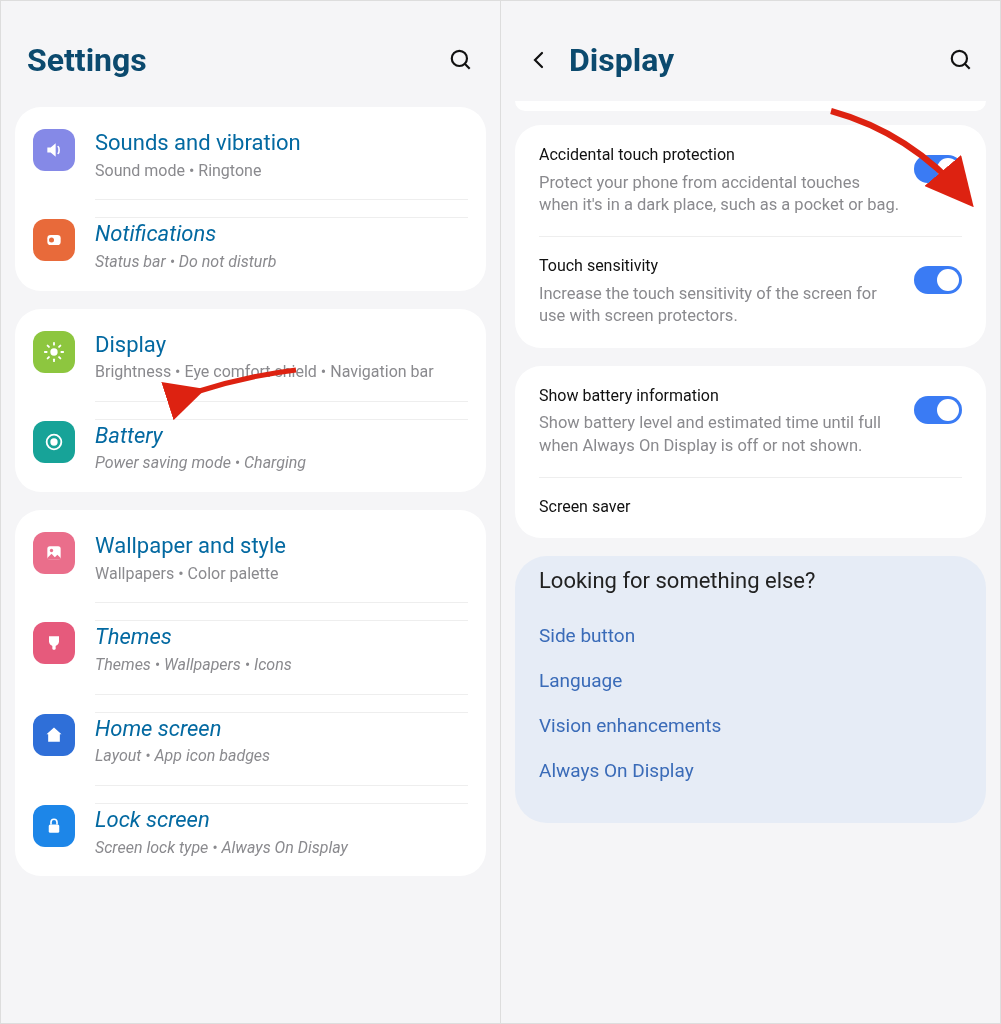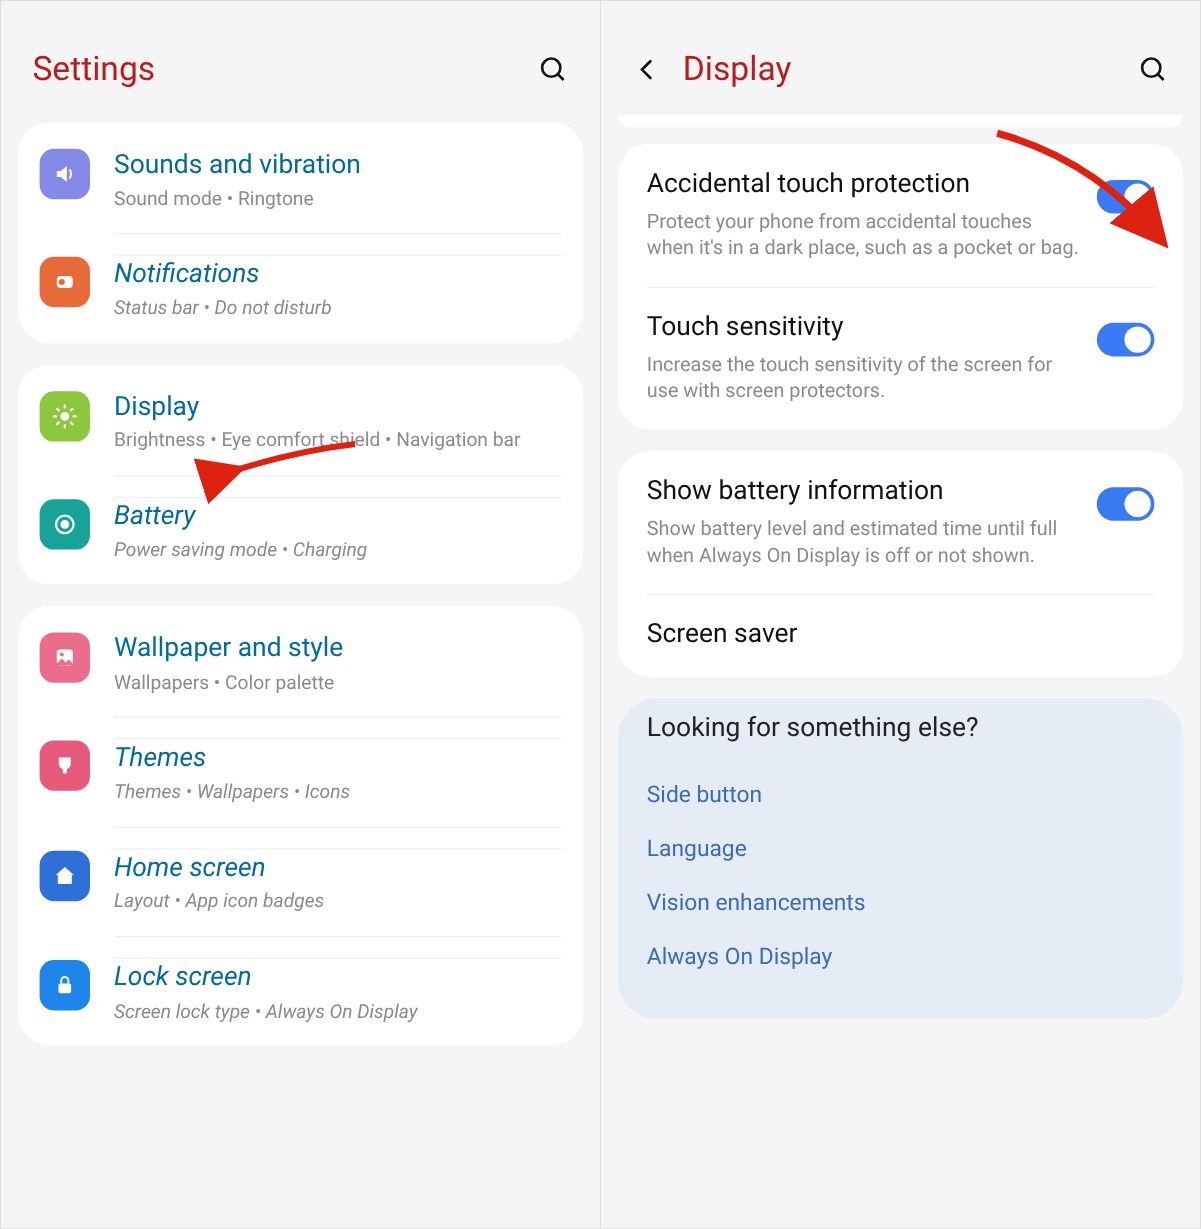--- a/index.html
+++ b/index.html
@@ -17,23 +17,23 @@
     overflow: hidden;
     position: relative;
   }
   .pane-left { border-right: 1px solid #ddd; }
   .header {
     display: flex;
     align-items: center;
     padding: 40px 26px 22px 26px;
   }
   .header-title {
-    font-size: 28px;
-    font-weight: 400;
-    color: #b91c1c;
+    font-size: 32px;
+    font-weight: 700;
+    color: #0c4a6e;
     flex: 1;
   }
   .back-btn {
     margin-right: 18px;
     cursor: pointer;
     display:flex;
     align-items:center;
   }
   .search-btn { cursor: pointer; display:flex; align-items:center;}
   .card {
@@ -100,21 +100,21 @@
     cursor:pointer;
     position:relative;
   }
   .drow + .drow::before{
     content:"";
     position:absolute;
     top:0; left:24px; right:24px;
     border-top:1px solid #eee;
   }
   .drow-text { flex:1; padding-right:14px;}
-  .drow-title { font-size: 22px; color:#111; line-height:1.3;}
+  .drow-title { font-size: 16px; color:#111; line-height:1.3;}
   .drow-sub { font-size: 16.5px; color:#8a8a8e; margin-top:6px; line-height:1.35;}
   .toggle {
     width: 48px; height: 28px;
     background:#3a7bf4;
     border-radius: 14px;
     position:relative;
     margin-top:10px;
     flex-shrink:0;
     cursor:pointer;
   }

